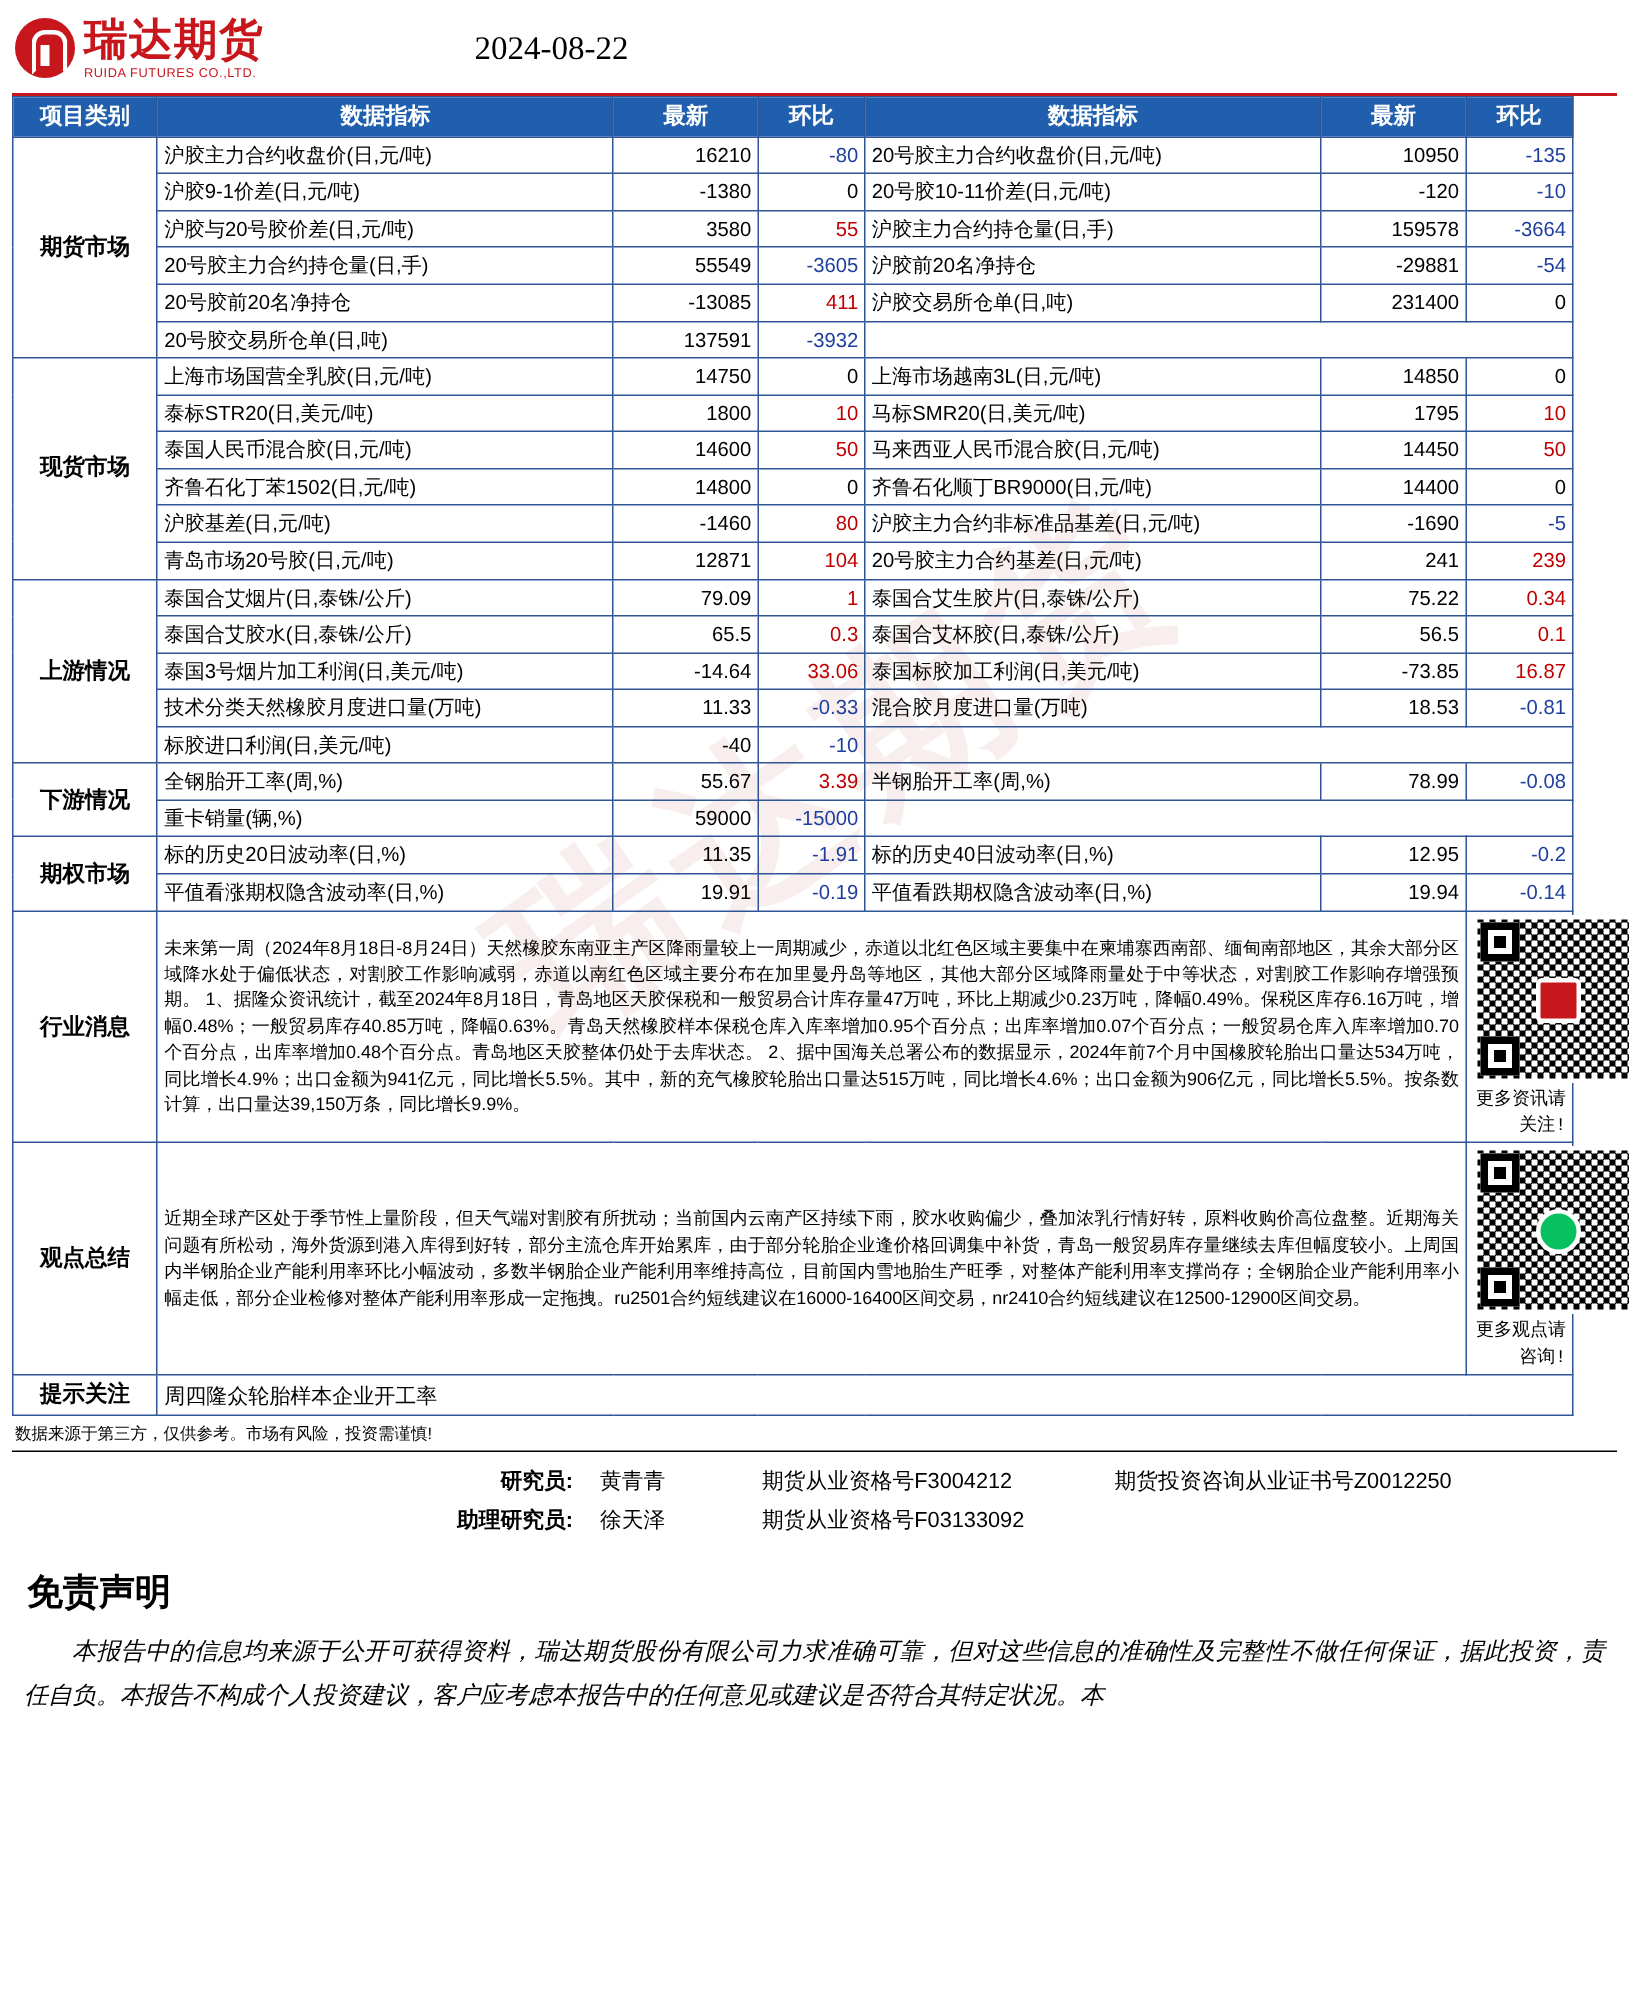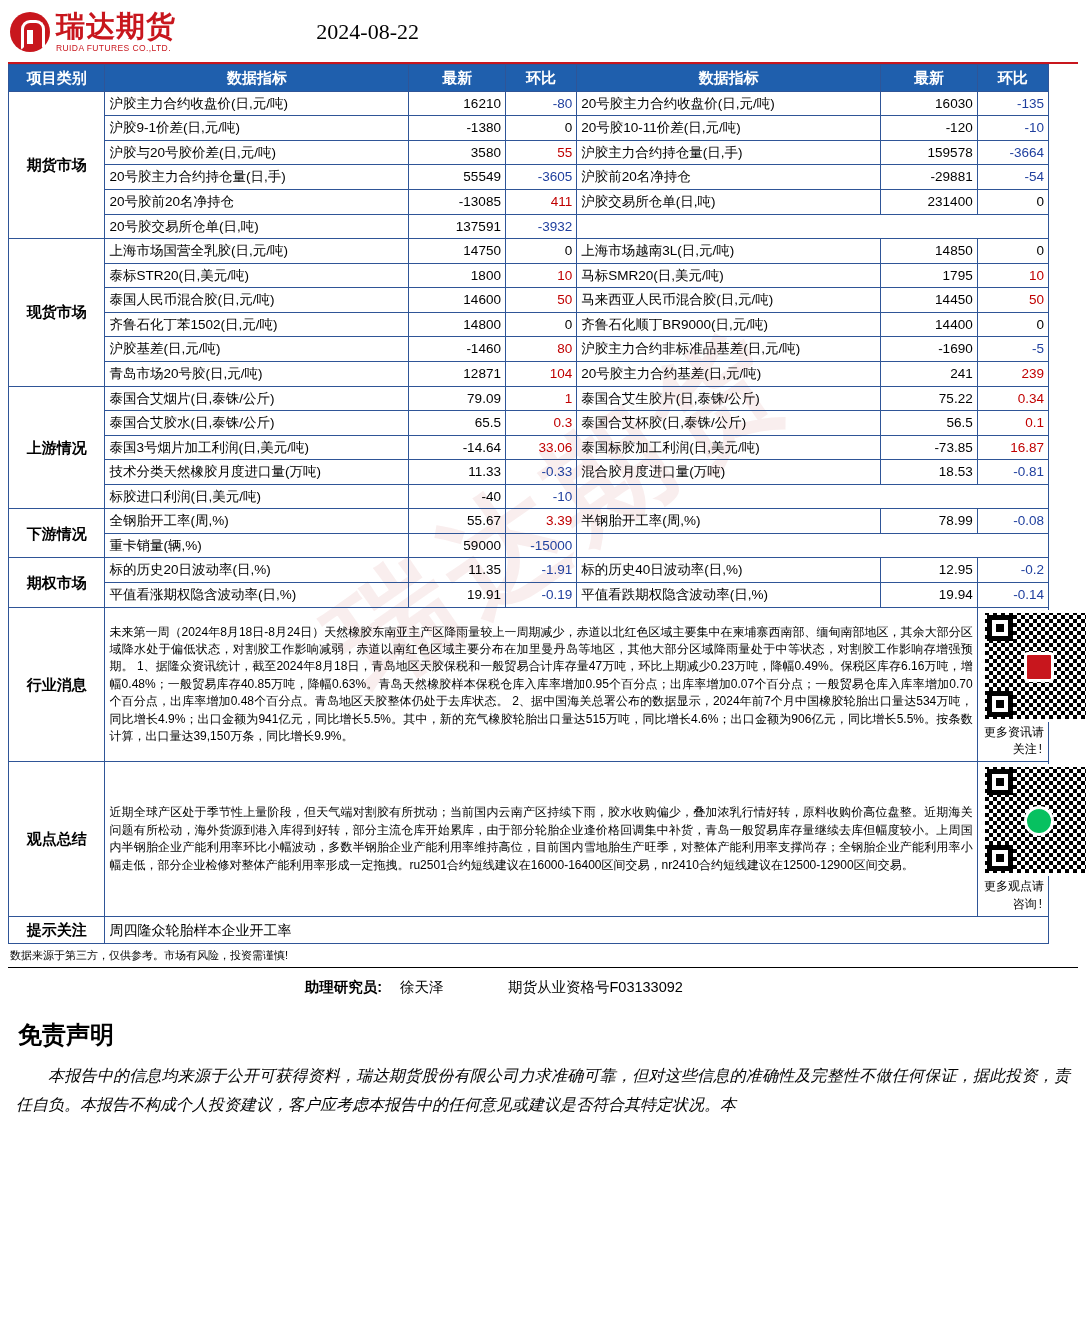--- a/index.html
+++ b/index.html
@@ -274,21 +274,21 @@
       <th>环比</th>
     </tr>
   </thead>
   <tbody id="table-body">
       <tr>
         <td class="cat" rowspan="6">期货市场</td>
         <td class="label">沪胶主力合约收盘价(日,元/吨)</td>
         <td class="val">16210</td>
         <td class="chg down">-80</td>
         <td class="label">20号胶主力合约收盘价(日,元/吨)</td>
-        <td class="val">16030</td>
+        <td class="val">10950</td>
         <td class="chg down">-135</td>
       </tr>
       <tr>
         <td class="label">沪胶9-1价差(日,元/吨)</td>
         <td class="val">-1380</td>
         <td class="chg flat">0</td>
         <td class="label">20号胶10-11价差(日,元/吨)</td>
         <td class="val">-120</td>
         <td class="chg down">-10</td>
       </tr>
@@ -471,20 +471,26 @@
         <td class="tip" colspan="6">周四隆众轮胎样本企业开工率</td>
       </tr>
     </tbody>
 </table>
 
 <div class="disclaimer-small">数据来源于第三方，仅供参考。市场有风险，投资需谨慎!</div>
 <div class="hr-thin"></div>
 
 <div class="researchers">
   <div class="res-row">
+    <div class="res-label">研究员:</div>
+    <div class="res-name">黄青青</div>
+    <div class="res-cert1">期货从业资格号F3004212</div>
+    <div class="res-cert2">期货投资咨询从业证书号Z0012250</div>
+  </div>
+  <div class="res-row">
     <div class="res-label">助理研究员:</div>
     <div class="res-name">徐天泽</div>
     <div class="res-cert1">期货从业资格号F03133092</div>
     <div class="res-cert2"></div>
   </div>
 </div>
 
 <div class="disc-title">免责声明</div>
 <div class="disc-body">本报告中的信息均来源于公开可获得资料，瑞达期货股份有限公司力求准确可靠，但对这些信息的准确性及完整性不做任何保证，据此投资，责任自负。本报告不构成个人投资建议，客户应考虑本报告中的任何意见或建议是否符合其特定状况。本</div>
 

